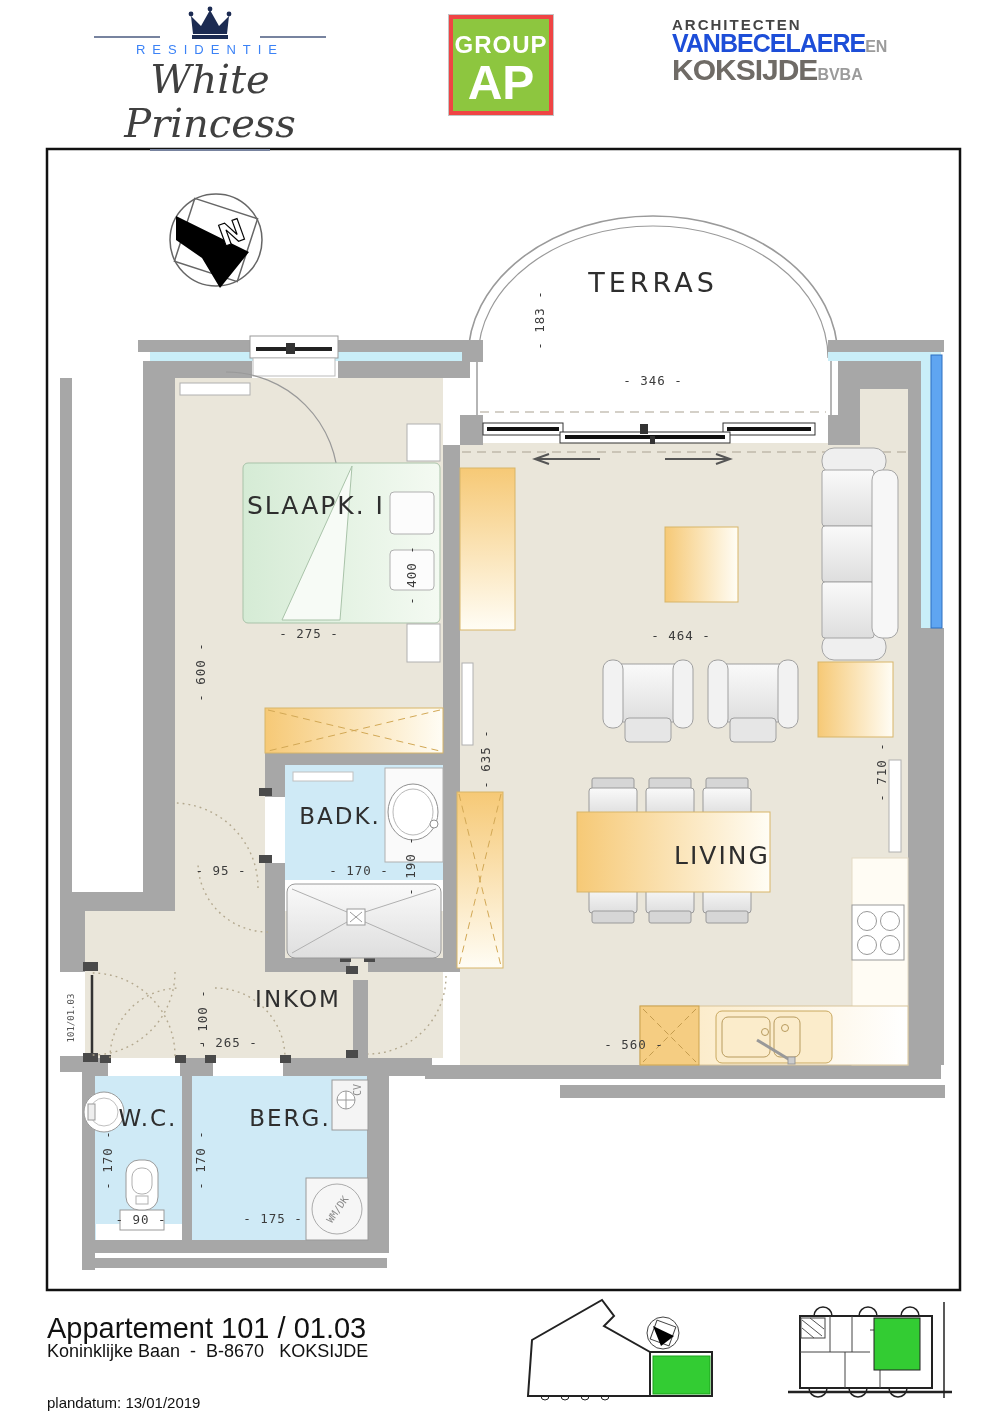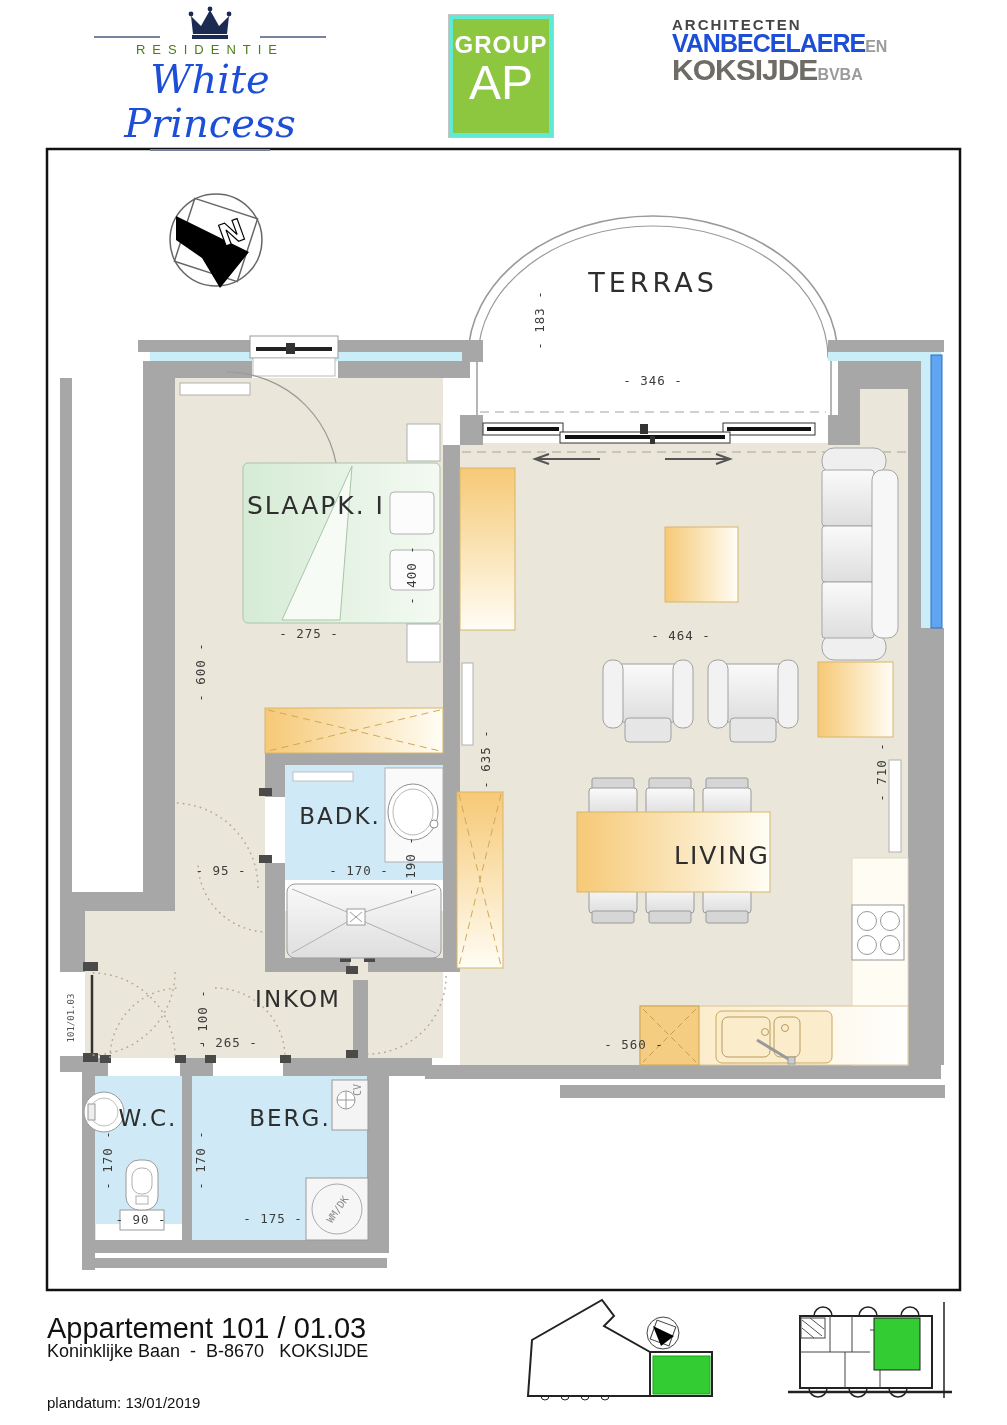--- a/index.html
+++ b/index.html
@@ -3,27 +3,27 @@
 <meta charset="utf-8">
 <style>
   html,body{margin:0;padding:0;background:#fff;}
   .page{position:relative;width:1007px;height:1425px;background:#fff;overflow:hidden;
         font-family:"Liberation Sans",sans-serif;}
   .plan-svg{position:absolute;left:0;top:0;z-index:1;}
   
   .hdr{position:absolute;z-index:2;}
   .wp-logo{left:80px;top:6px;width:260px;text-align:center;color:#1c2b52;}
   .wp-lines{position:absolute;top:30px;height:2px;background:#77839f;width:66px;}
-  .wp-residentie{margin-top:2px;font-size:13px;letter-spacing:7px;color:#4d7c0f;}
-  .wp-name{font-family:"DejaVu Serif",serif;font-style:italic;font-size:40px;line-height:1.1;color:#1d4ed8;}
+  .wp-residentie{margin-top:2px;font-size:13px;letter-spacing:7px;color:#3b82f6;}
+  .wp-name{font-family:"DejaVu Serif",serif;font-style:italic;font-size:40px;line-height:1.1;color:#404040;}
   .wp-underline{width:120px;height:2px;background:#77839f;margin:4px auto 0 auto;}
-  .gap-logo{left:448px;top:14px;width:106px;height:124px;border:1px solid #c4c4c4;background:#5eead4;box-sizing:border-box;padding:4px;}
+  .gap-logo{left:448px;top:14px;width:106px;height:102px;border:1px solid #c4c4c4;background:#ef4444;box-sizing:border-box;padding:4px;}
   .gap-inner{width:100%;height:100%;background:#8dc63f;color:#fff;text-align:center;box-sizing:border-box;}
   .gap-group{font-size:24px;font-weight:bold;letter-spacing:1px;padding-top:12px;}
-  .gap-ap{font-size:48px;font-weight:normal;line-height:1.0;text-align:center;}
+  .gap-ap{font-size:48px;font-weight:bold;line-height:1.0;text-align:center;}
   .arch-logo{left:672px;top:18px;width:290px;line-height:0.95;}
   .arch-top{font-size:15px;letter-spacing:2px;color:#454545;font-weight:bold;}
   .arch-n1{font-size:25px;font-weight:bold;color:#1d4ed8;letter-spacing:-1px;}
   .arch-sm{font-size:16px;font-weight:bold;color:#9b9b9b;}
   .arch-n2{font-size:30px;font-weight:bold;color:#6f6b66;letter-spacing:-1px;}
   
   .ftr{position:absolute;z-index:2;left:47px;color:#111;}
   .ftr-title{top:1312px;font-size:29px;}
   .ftr-address{top:1341px;font-size:18px;white-space:pre;}
   .ftr-date{top:1394px;font-size:15px;}

